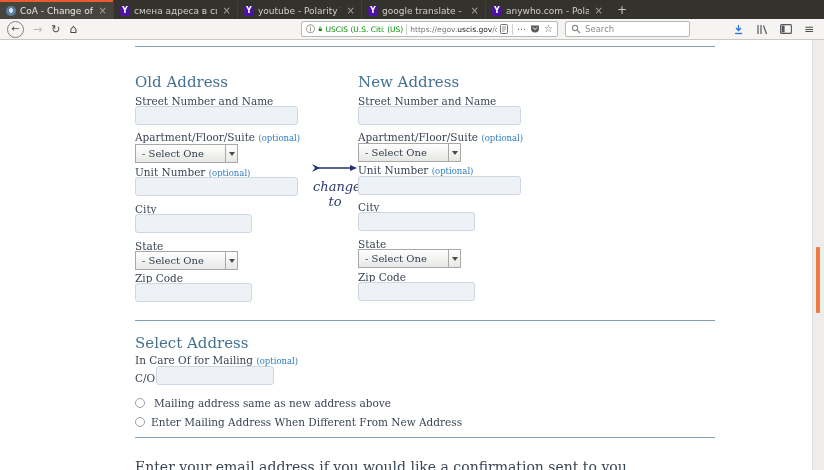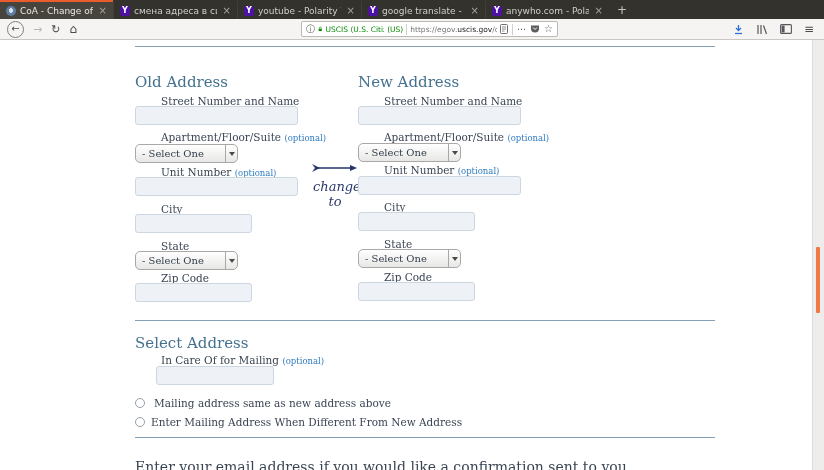--- a/index.html
+++ b/index.html
@@ -41,24 +41,24 @@
   .searchbar input { border:none; outline:none; width:90px; font-size:8.5px; color:#333; background:transparent; font-family:"DejaVu Sans",sans-serif; }
   .searchbar input::placeholder { color:#8e8d8b; }
 
   .nav-right { position:absolute; right:10px; top:0; height:20px; display:flex; align-items:center; gap:12px; }
   .menu-glyph { font-size:12px; color:#4a4a48; line-height:1; }
 
   
   .content { position:absolute; left:0; top:40px; width:772px; height:430px; background:#fff; overflow:hidden; font-family:"DejaVu Serif", serif; }
   .hr { position:absolute; left:135px; width:580px; height:1px; background:#84a0b6; }
   .h2 { position:absolute; font-size:15px; color:#43718f; }
-  .flabel { position:absolute; font-size:10.5px; color:#3a4554; white-space:nowrap;margin-left:26px; }
+  .flabel { position:absolute; font-size:10.5px; color:#3a4554; white-space:nowrap; }
   .opt { font-size:8.5px; color:#2e7bbf; }
   .tinput { position:absolute; height:19px; background:#eef2f6; border:1px solid #ccd7e2; border-radius:3px; }
-  .tselect { position:absolute; height:19px; width:103px; border:1px solid #a9a8a6; border-radius:5px; background:linear-gradient(#ffffff,#e7e7e5); display:flex; align-items:center; }
+  .tselect { position:absolute; height:19px; width:103px; border:1px solid #a9a8a6; border-radius:0; background:linear-gradient(#ffffff,#e7e7e5); display:flex; align-items:center; }
   .tselect-text { flex:1; font-size:10px; color:#35404e; padding-left:6px; white-space:nowrap; overflow:hidden; }
   .tselect-btn { flex:0 0 12px; height:100%; border-left:1px solid #a9a8a6; display:flex; align-items:center; justify-content:center; }
   .tselect-btn::after { content:""; width:0; height:0; border-left:3px solid transparent; border-right:3px solid transparent; border-top:4px solid #4a4a48; }
   .changeto { position:absolute; left:313px; top:139px; width:44px; text-align:center; font-size:13px; font-style:italic; color:#2b3a6b; }
   .radio { position:absolute; width:10px; height:10px; border:1px solid #97a1ab; border-radius:50%; background:#fff; }
   .rlabel { position:absolute; font-size:10.5px; color:#3a4554; white-space:nowrap; }
   .clipped-line { position:absolute; left:135px; top:459px; font-size:14px; color:#3a4554; white-space:nowrap; }
 
   
   .scroll-rail { position:absolute; right:0; top:40px; width:12px; height:430px; background:#eeedec; border-left:1px solid #dddcda; }
@@ -124,20 +124,27 @@
         <span class="vsep"></span>
         <span class="more-dots">⋯</span>
         <svg width="10" height="10" viewBox="0 0 10 10">
             <path d="M1 1.5 h8 v3 a4 4 0 0 1 -8 0 z" fill="#5d5c5a"></path>
             <path d="M3 3.5 l2 2 2 -2" stroke="#fff" stroke-width="1" fill="none"></path>
           </svg>
         <span class="star">☆</span>
       </span>
     </div>
 
+    <div class="searchbar">
+      <svg width="10" height="10" viewBox="0 0 10 10">
+          <circle cx="4" cy="4" r="2.6" fill="none" stroke="#8a8987" stroke-width="1.1"></circle>
+          <path d="M6 6 L9 9" stroke="#8a8987" stroke-width="1.1"></path>
+        </svg>
+      <input type="text" placeholder="Search" style="">
+    </div>
 
     <div class="nav-right">
       <svg width="11" height="11" viewBox="0 0 11 11">
           <path d="M5.5 1 v5 M3 4 l2.5 2.5 L8 4" fill="none" stroke="#2b74d9" stroke-width="1.3"></path>
           <path d="M2 9.5 h7" stroke="#2b74d9" stroke-width="1.3"></path>
         </svg>
       <svg width="12" height="11" viewBox="0 0 12 11">
           <path d="M2 1 v9 M5 1 v9 M7.5 1.5 l3 8.5" fill="none" stroke="#57565a" stroke-width="1.2"></path>
         </svg>
       <svg width="12" height="10" viewBox="0 0 12 10">

